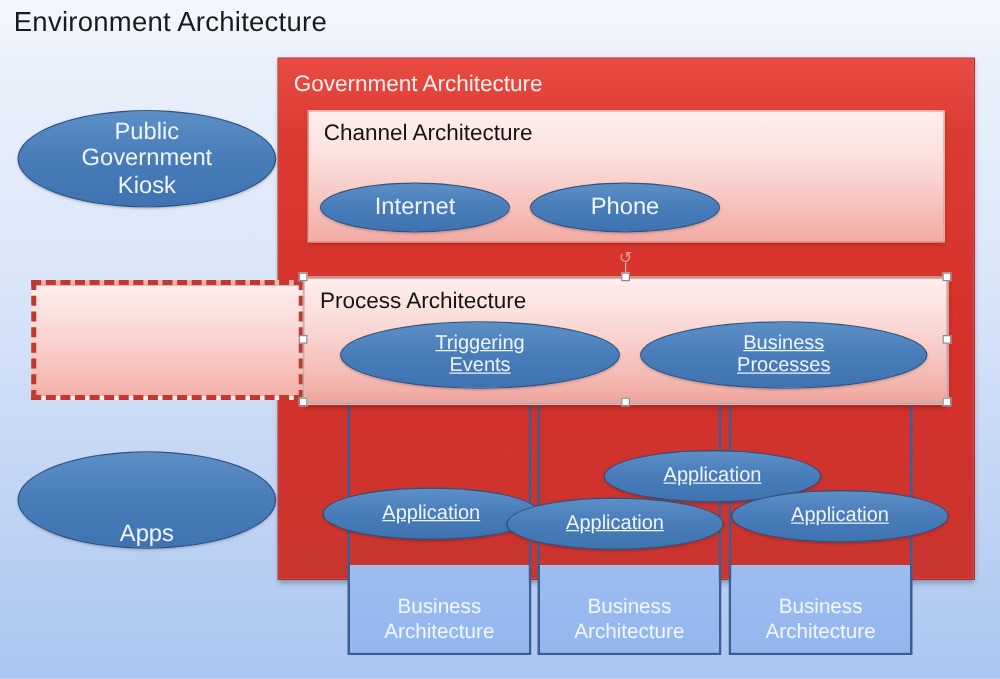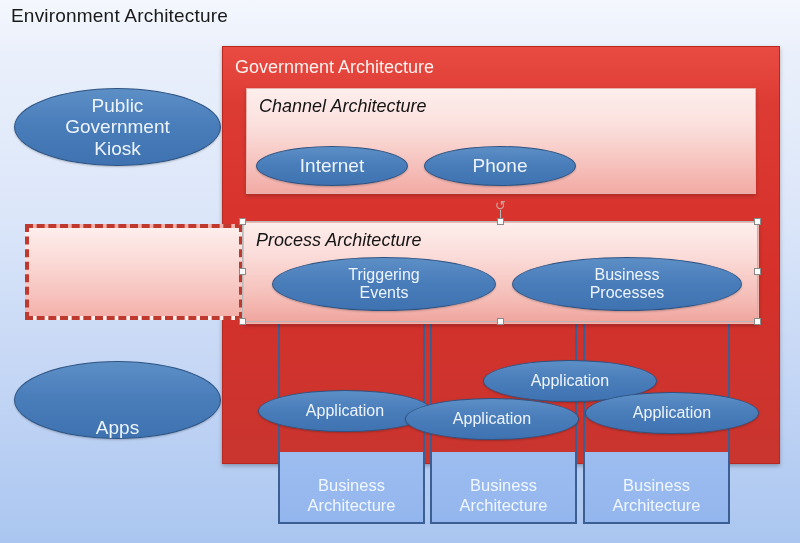--- a/index.html
+++ b/index.html
@@ -9,41 +9,40 @@
     font-family:"Liberation Sans","DejaVu Sans",sans-serif;
     background:#ffffff;
   }
   #canvas{
     position:relative;width:800px;height:543px;overflow:hidden;
     background:linear-gradient(180deg,#f4f7fd 0%,#eaf0fb 10%,#dbe6f9 40%,#c4d6f5 70%,#aac6f0 100%);
   }
   
   .env-title{
     position:absolute;left:11px;top:5px;
-    font-size:19px;color:#1a1a1a;letter-spacing:.2px;
+    font-size:22px;color:#1a1a1a;letter-spacing:.2px;
     white-space:nowrap;
     text-align:right;
   }
   
   .enterprise{
     position:absolute;left:222px;top:46px;width:556px;height:416px;
     background:linear-gradient(180deg,#e94b42 0%,#dc3b33 14%,#d6302a 55%,#c9352f 100%);
     border:1px solid #b9281f;
     box-shadow:0 2px 4px rgba(0,0,0,.28);
   }
   .enterprise-title{
     position:absolute;left:12px;top:10px;
     font-size:18px;color:#fdf1ef;white-space:nowrap;
   }
   
   .panel{
     position:absolute;
     border:1px solid #e7b0aa;
     box-shadow:0 2px 4px rgba(0,0,0,.22);
-    font-style:italic;
   }
   .panel-title{
     position:absolute;left:12px;top:7px;
     font-size:18px;color:#141414;white-space:nowrap;
   }
   .channel{
     left:246px;top:88px;width:508px;height:104px;
     background:linear-gradient(180deg,#fdeeec 0%,#fbe0dd 35%,#f6c2bd 72%,#f2aaa4 100%);
   }
   .process{
@@ -68,21 +67,21 @@
     position:absolute;
     background:linear-gradient(180deg,#5d8fc6 0%,#4a7ebb 45%,#3f72b0 100%);
     border:1.5px solid #2d5382;
     border-radius:50%;
     color:#eef4fc;
     display:flex;align-items:center;justify-content:center;
     text-align:center;line-height:1.12;
     font-size:19px;
     box-shadow:0 1px 2px rgba(0,0,0,.22);
   }
-  .ell.small{font-size:16px;}
+  .ell.small{font-size:16px;text-decoration:underline;}
   
   .biz{
     position:absolute;
     border:2px solid #3c5f93;
     background:transparent;
     box-sizing:border-box;
   }
   .biz .biz-fill{
     position:absolute;left:0;right:0;bottom:0;height:70px;
     background:linear-gradient(180deg,#9dbdf0 0%,#93b6ee 100%);

